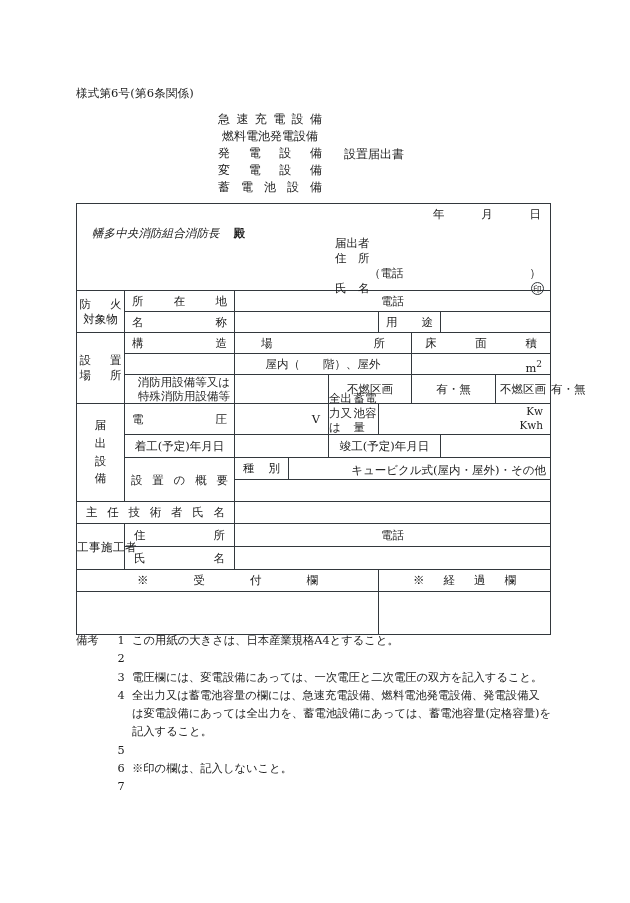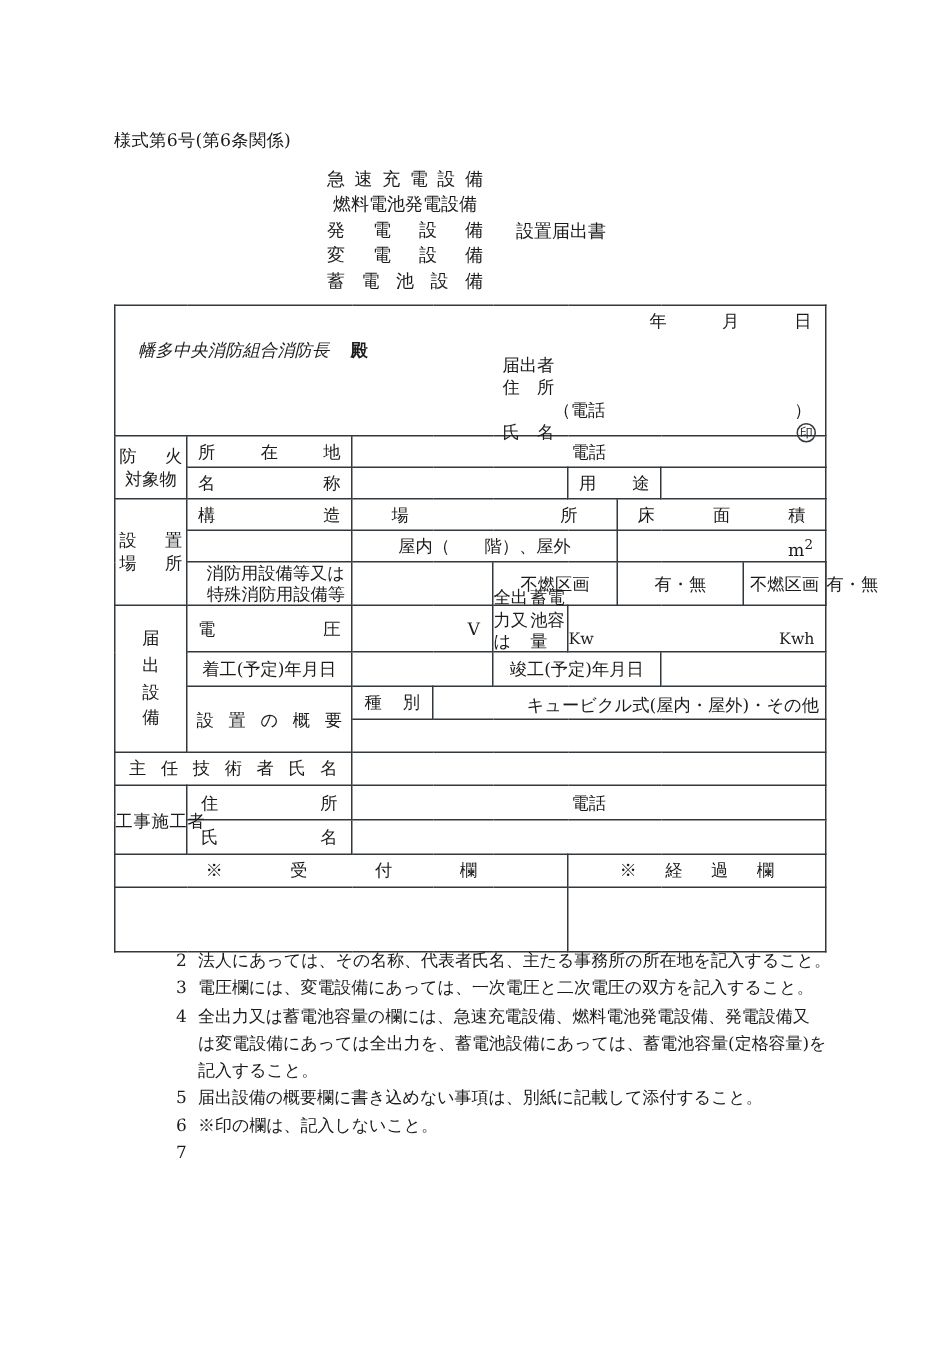--- a/index.html
+++ b/index.html
@@ -187,23 +187,23 @@
     display: flex;
     flex-direction: column;
     align-items: center;
     justify-content: center;
     line-height: 1.55;
   }
 
   .unit-sup { font-size: 9px; vertical-align: super; }
   .kwbox {
     display: flex;
-    flex-direction: row;
+    flex-direction: column;
     align-items: flex-end;
-    justify-content: space-between;
+    justify-content: center;
     padding-right: 7px;
     font-size: 10.5px;
     line-height: 1.3;
   }
 
   
   .remarks {
     position: absolute;
     left: 76px;
     top: 620px;
@@ -563,40 +563,43 @@
       </td>
       <td colspan="4">
         <div class="cell" style="height:42px"></div>
       </td>
     </tr>
   </tbody>
     </table>
 
   <div class="remarks">
     <div class="rem-row">
+      <div class="rem-head">備考</div>
+      <div class="rem-num">1</div>
+      <div class="rem-txt">この用紙の大きさは、日本産業規格A4とすること。</div>
+    </div>
+    <div class="rem-row">
       <div class="rem-head"></div>
       <div class="rem-num">2</div>
-      <div class="rem-txt">法人にあっては、その名称、代表者氏名、主たる事務所の所在地を記入すること。</div>
     </div>
     <div class="rem-row">
       <div class="rem-head"></div>
       <div class="rem-num">3</div>
       <div class="rem-txt">電圧欄には、変電設備にあっては、一次電圧と二次電圧の双方を記入すること。</div>
     </div>
     <div class="rem-row">
       <div class="rem-head"></div>
       <div class="rem-num">4</div>
       <div class="rem-txt">全出力又は蓄電池容量の欄には、急速充電設備、燃料電池発電設備、発電設備又</div>
     </div>
     <div class="rem-cont">は変電設備にあっては全出力を、蓄電池設備にあっては、蓄電池容量(定格容量)を</div>
     <div class="rem-cont">記入すること。</div>
     <div class="rem-row">
       <div class="rem-head"></div>
       <div class="rem-num">5</div>
-      <div class="rem-txt">届出設備の概要欄に書き込めない事項は、別紙に記載して添付すること。</div>
     </div>
     <div class="rem-row">
       <div class="rem-head"></div>
       <div class="rem-num">6</div>
       <div class="rem-txt">※印の欄は、記入しないこと。</div>
     </div>
     <div class="rem-row">
       <div class="rem-head"></div>
       <div class="rem-num">7</div>
     </div>

